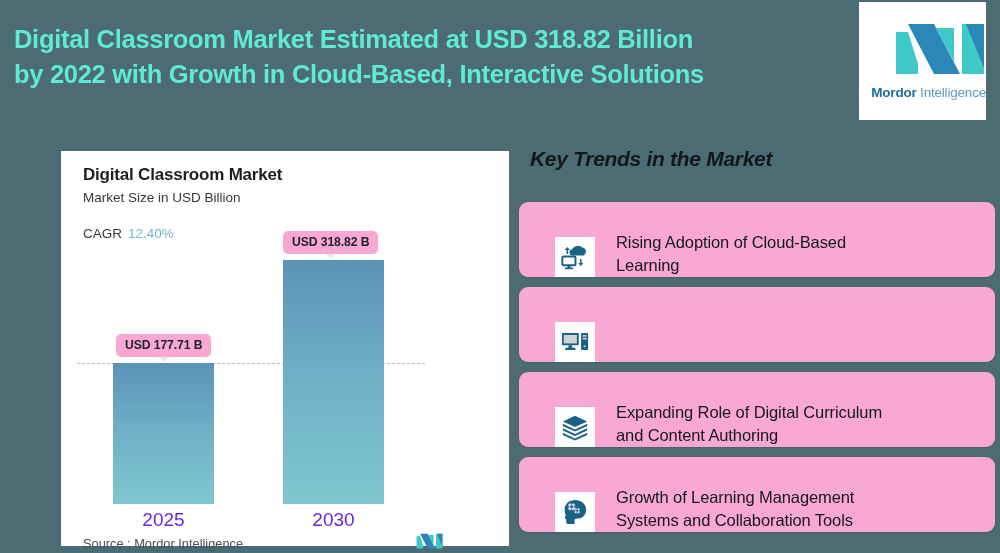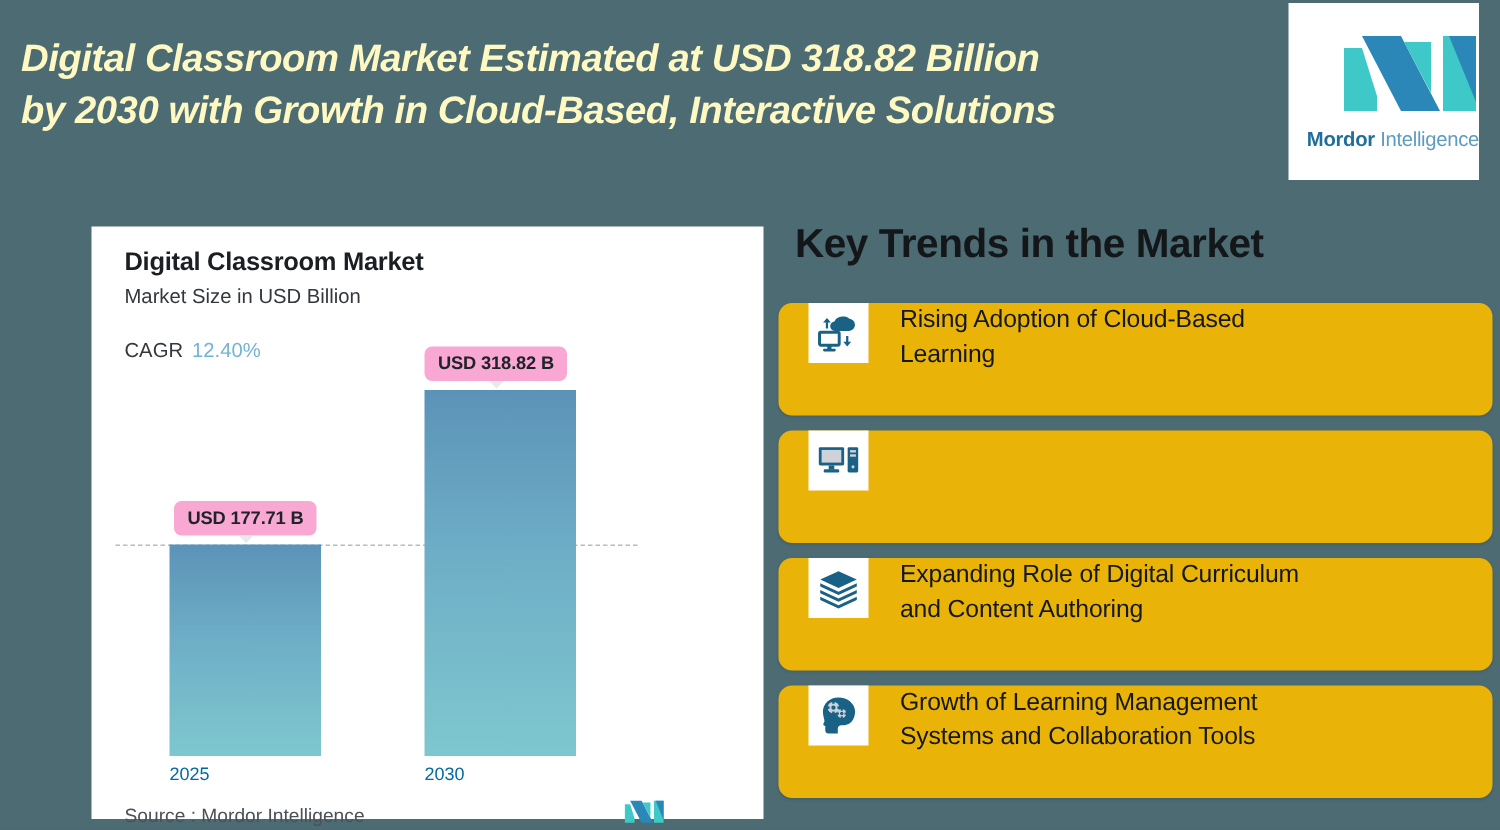--- a/index.html
+++ b/index.html
@@ -21,23 +21,22 @@
 
   
   #header-title {
     position: absolute;
     left: 14px;
     top: 22px;
     width: 830px;
     font-size: 25.5px;
     font-weight: bold;
     line-height: 35px;
-    color: #fef9c3;
+    color: #5eead4;
     letter-spacing: -0.3px;
-    font-style: italic;
   }
   #header-title .tline { display: block; white-space: nowrap; }
 
   
   #logo-box {
     position: absolute;
     left: 859px;
     top: 2px;
     width: 127px;
     height: 118px;
@@ -136,23 +135,23 @@
     border-right: 5px solid transparent;
     border-top: 5px solid #e7eaec;
   }
   #label-2025 { left: 55px; bottom: 147px; }
   #label-2030 { left: 222px; bottom: 250px; }
 
   .x-tick {
     position: absolute;
     top: 358px;
     width: 101px;
-    text-align: left;
-    font-size: 12px;
-    color: #0369a1;
+    text-align: center;
+    font-size: 19px;
+    color: #6d28d9;
   }
   #tick-2025 { left: 52px; }
   #tick-2030 { left: 222px; }
 
   #chart-source {
     position: absolute;
     left: 22px;
     top: 385px;
     font-size: 12.8px;
     color: #4b5157;
@@ -164,40 +163,41 @@
     top: 382px;
     width: 27px;
     height: 17px;
   }
 
   
   #trends-heading {
     position: absolute;
     left: 530px;
     top: 147px;
-    font-size: 27px;
+    font-size: 21px;
     font-weight: bold;
     color: #141719;
     letter-spacing: -0.3px;
+    font-style: italic;
   }
 
   #trend-list {
     position: absolute;
     left: 519px;
     top: 202px;
     width: 476px;
   }
   .trend-card {
     display: flex;
-    align-items: flex-start;
-    background: #eab308;
+    align-items: flex-end;
+    background: #f9a8d4;
     border-radius: 9px;
     height: 75px;
     margin-bottom: 10px;
-    padding-left: 20px;
+    padding-left: 36px;
     box-shadow: 0 1px 2px rgba(0,0,0,0.10);
   }
   .trend-icon-wrap {
     flex: 0 0 auto;
     width: 40px;
     height: 40px;
     background: #ffffff;
     display: flex;
     align-items: center;
     justify-content: center;
@@ -211,21 +211,21 @@
     letter-spacing: -0.1px;
   }
 </style>
 </head>
 <body>
 
 <div id="stage">
 
   <div id="header-title">
     <span class="tline">Digital Classroom Market Estimated at USD 318.82 Billion</span>
-    <span class="tline">by 2030 with Growth in Cloud-Based, Interactive Solutions</span>
+    <span class="tline">by 2022 with Growth in Cloud-Based, Interactive Solutions</span>
   </div>
 
   <div id="logo-box">
     <svg id="logo-mark" viewBox="0 0 92 56">
       <polygon points="2,10 2,52 24,52 24,42 14,10" fill="#3fc8c8"></polygon>
       <polygon points="14,2 40,2 66,52 40,52" fill="#2a87b8"></polygon>
       <polygon points="42,6 60,6 60,40" fill="#3fc8c8"></polygon>
       <polygon points="68,2 90,2 90,52 68,52" fill="#3fc8c8"></polygon>
       <polygon points="72,2 90,2 90,46" fill="#2a87b8"></polygon>
     </svg>

